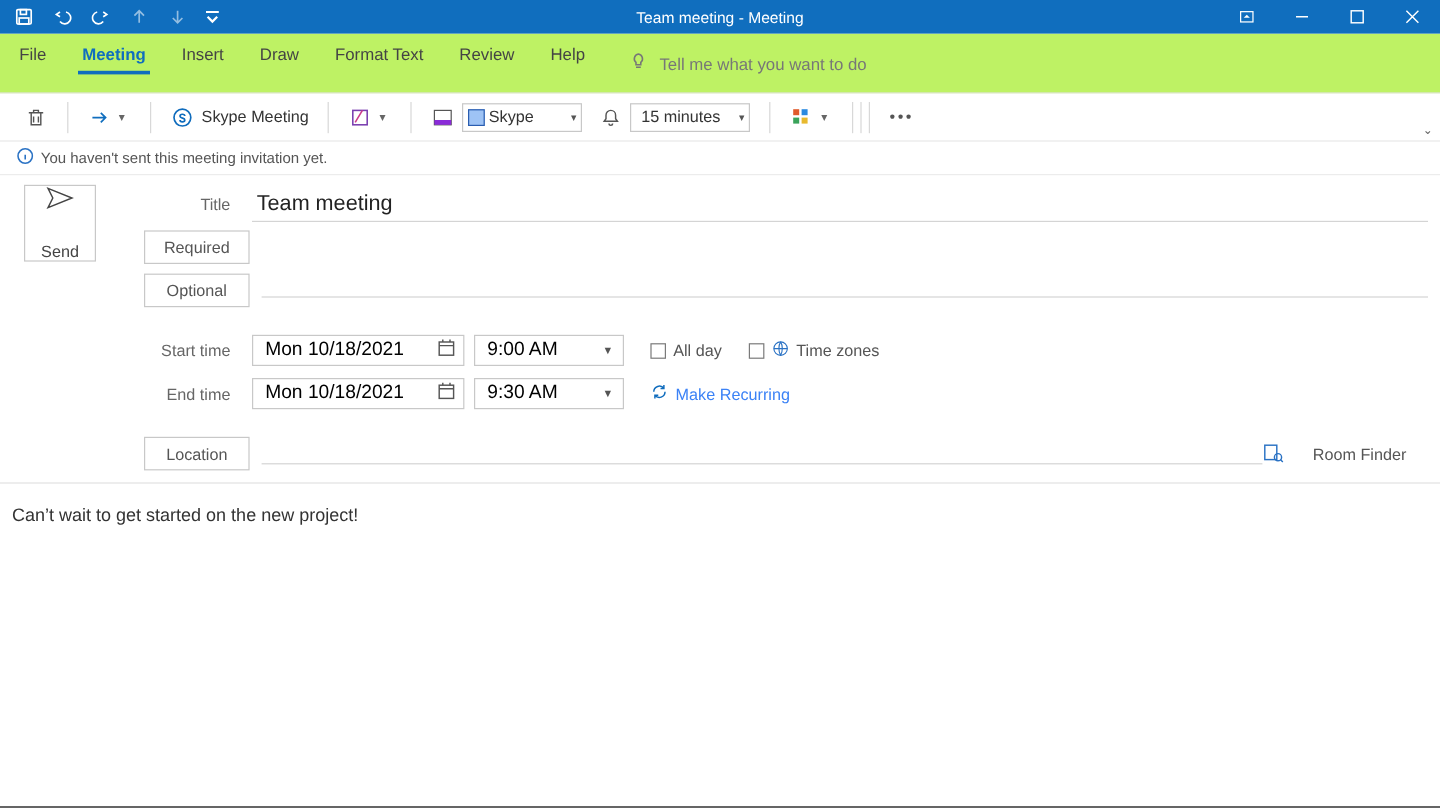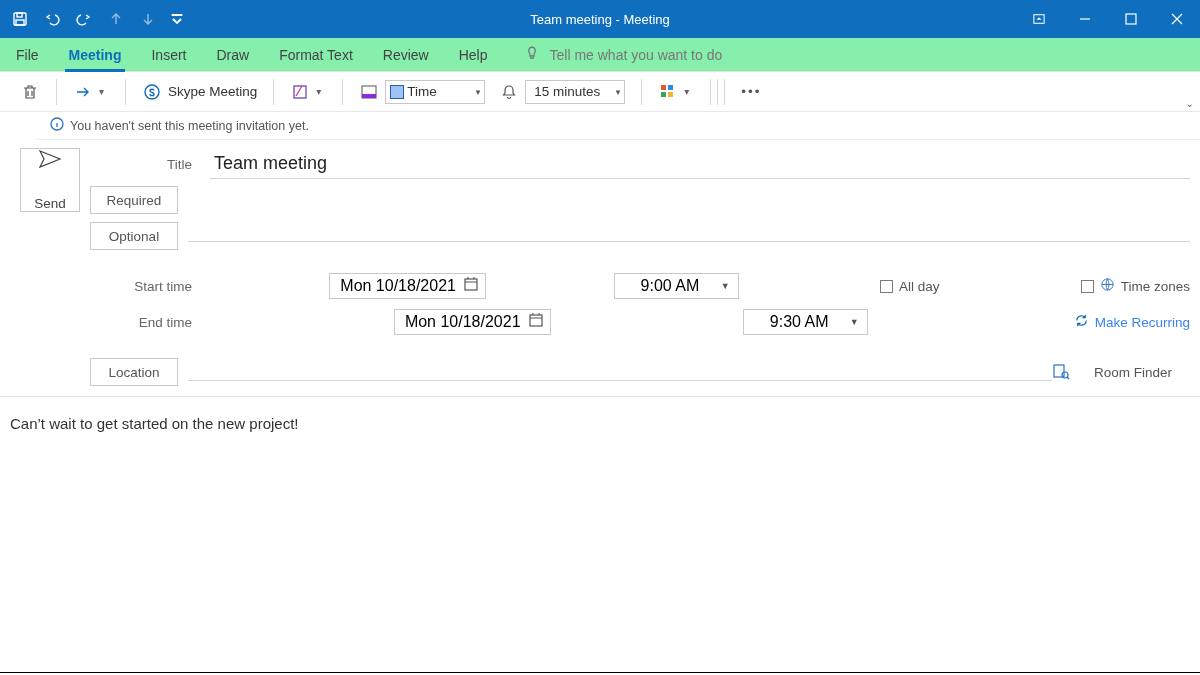--- a/index.html
+++ b/index.html
@@ -1,32 +1,32 @@
 <!DOCTYPE html>
 <html><head>
 <meta charset="utf-8">
 <style>
   * { box-sizing: border-box; margin: 0; padding: 0; font-family: "Segoe UI", Arial, sans-serif; }
   html, body { width: 1200px; height: 675px; overflow: hidden; background: #fff; }
   
   .titlebar {
-    height: 38px; background: #106ebe; color: #fff; display: flex; align-items: center;
+    height: 28px; background: #106ebe; color: #fff; display: flex; align-items: center;
     position: relative;
   }
   .tb-left { display: flex; align-items: center; gap: 8px; padding-left: 8px; }
   .tb-btn { width: 24px; height: 24px; display: flex; align-items: center; justify-content: center; color: #fff; }
   .tb-btn svg { width: 16px; height: 16px; fill: none; stroke: #fff; stroke-width: 1.4; }
   .qat-drop { width: 18px; }
   .tb-title { position: absolute; left: 50%; transform: translateX(-50%); font-size: 13px; white-space: nowrap; }
   .tb-right { margin-left: auto; display: flex; }
   .tb-right .win-btn { width: 46px; height: 38px; display: flex; align-items: center; justify-content: center; }
   .tb-right .win-btn svg { width: 12px; height: 12px; fill: none; stroke: #fff; stroke-width: 1.2; }
   
   .tabs {
-    height: 34px; background: #86efac; display: flex; padding-left: 12px;
+    height: 50px; background: #bef264; display: flex; padding-left: 12px;
     gap: 22px; font-size: 14px; color: #444; border-bottom: 1px solid #e1e1e1;
   }
   .tab { height: 34px; display: flex; align-items: center; padding: 0 4px; cursor: default; }
   .tab.active { color: #106ebe; font-weight: 600; border-bottom: 3px solid #106ebe; padding-top:3px; }
   .tellme { display: flex; align-items: center; gap: 10px; color: #777; margin-left: 10px; }
   .tellme svg { width: 16px; height: 16px; fill: none; stroke: #777; stroke-width: 1.3; }
   
   .ribbon {
     height: 40px; background: #fff; display: flex; align-items: center; padding: 0 10px;
     gap: 6px; font-size: 13.5px; color: #333; position: relative; border-bottom: 1px solid #e8e8e8;
@@ -34,36 +34,36 @@
   .rgrp { display: flex; align-items: center; gap: 6px; padding: 0 10px; height: 40px; }
   .rsep { width: 1px; height: 26px; background: #d8d8d8; }
   .ricn { width: 20px; height: 20px; display:flex; align-items:center; justify-content:center;}
   .ricn svg { width: 18px; height: 18px; }
   .drop-caret { width:10px; font-size:10px; color:#666; }
   .busy-swatch { width:14px; height:14px; border:1px solid #2a5db0; background:#9ec3f5; margin-right:3px;}
   .busy-sel { display:flex; align-items:center; border:1px solid #c8c8c8; height:24px; padding:0 4px 0 4px; width:100px; justify-content:space-between;}
   .reminder-sel { display:flex; align-items:center; border:1px solid #c8c8c8; height:24px; padding:0 4px 0 8px; width:100px; justify-content:space-between;}
   .ribbon-expand { position:absolute; right:6px; bottom:2px; font-size:10px; color:#666;}
   
-  .infobar { height:28px; display:flex; align-items:center; gap:6px; padding-left:14px; font-size:12.5px; color:#555; border-bottom:1px solid #ececec;margin-left:36px;}
+  .infobar { height:28px; display:flex; align-items:center; gap:6px; padding-left:14px; font-size:12.5px; color:#555; border-bottom:1px solid #ececec;}
   .infobar svg { width:14px; height:14px; stroke:#2a72c4; fill:none; stroke-width:1.3;}
   
   .form { display:flex; padding:8px 10px 0 10px; }
   .send-col { width:80px; display:flex; flex-direction:column; align-items:center; }
   .send-btn { width:60px; height:64px; border:1px solid #c8c8c8; display:flex; flex-direction:column; align-items:center; justify-content:space-between; gap:6px; color:#444; font-size:13.5px; }
   .send-btn svg { width:24px; height:20px; fill:none; stroke:#444; stroke-width:1.2;}
   .fields { flex:1; display:flex; flex-direction:column; gap:4px; }
-  .row { display:flex; align-items:center; min-height:32px;justify-content:space-between; }
+  .row { display:flex; align-items:center; min-height:32px; }
   .lbl-plain { width:120px; text-align:right; padding-right:18px; color:#666; font-size:13.5px;}
-  .lbl-btn { width:88px; height:28px; border:1px solid #c8c8c8; display:flex; align-items:center; justify-content:center; color:#555; font-size:13.5px; margin-right:10px;}
+  .lbl-btn { width:88px; height:28px; border:1px solid #c8c8c8; display:flex; align-items:center; justify-content:center; color:#555; font-size:13.5px; margin-left:30px; margin-right:10px;}
   .field-line { flex:1; border-bottom:1px solid #d4d4d4; padding:4px 4px 6px 4px; font-size:14.5px; color:#333; }
   .title-val { font-size:18px; color:#222; padding-bottom:4px;}
   .dt-input { border:1px solid #c8c8c8; height:26px; display:flex; align-items:center;}
-  .dt-date { width:157px; padding:0 6px 0 10px; justify-content:space-between;}
-  .dt-time { width:125px; margin-left:8px; padding:0 8px 0 26px; justify-content:space-between;}
+  .dt-date { width:177px; padding:0 6px 0 10px; justify-content:space-between;}
+  .dt-time { width:125px; margin-left:8px; padding:0 8px 0 10px; justify-content:space-between;}
   .chk { width:13px; height:13px; border:1px solid #7a7a7a; display:inline-block; margin-right:6px;}
   .inline-opt { display:flex; align-items:center; font-size:13.5px; color:#555; margin-left:22px;}
   .link-blue { color:#3b82f6; font-size:13.5px; display:flex; align-items:center; gap:6px; margin-left:22px;}
   .link-blue svg{ width:15px; height:15px; stroke:#0f6cbd; fill:none; stroke-width:1.3;}
   .globe { width:15px; height:15px; stroke:#2a72c4; fill:none; stroke-width:1;}
   .room-finder { margin-left:auto; display:flex; align-items:center; gap:24px; color:#555; font-size:13.5px; padding-right:18px;}
   .room-finder svg { width:18px; height:18px; stroke:#2a72c4; fill:none; stroke-width:1.2;}
   
   .bodydiv { border-top:1px solid #e2e2e2; margin-top:8px; }
   .body-text { padding:18px 10px; font-size:15px; color:#333; }
@@ -208,21 +208,21 @@
   <div class="rgrp">
     <span class="ricn">
         <svg viewBox="0 0 18 18">
           <rect x="2" y="3" width="14" height="12" fill="#fff" stroke="#555" stroke-width="1"></rect>
           <rect x="2" y="11" width="14" height="4" fill="#8a2bd8"></rect>
         </svg>
       </span>
     <div class="busy-sel">
       <span style="display:flex;align-items:center;">
           <span class="busy-swatch"></span>
-          <span>Time</span>
+          <span>Skype</span>
         </span>
       <span class="caret">▾</span>
     </div>
     <span class="ricn" style="margin-left:8px;">
         <svg viewBox="0 0 18 18" fill="none" stroke="#555" stroke-width="1.2">
           <path d="M9 3a4 4 0 0 1 4 4v3l1.5 2h-11L5 10V7a4 4 0 0 1 4-4zM7.5 14a1.5 1.5 0 0 0 3 0"></path>
         </svg>
       </span>
     <div class="reminder-sel">
       <span>15 minutes</span>

